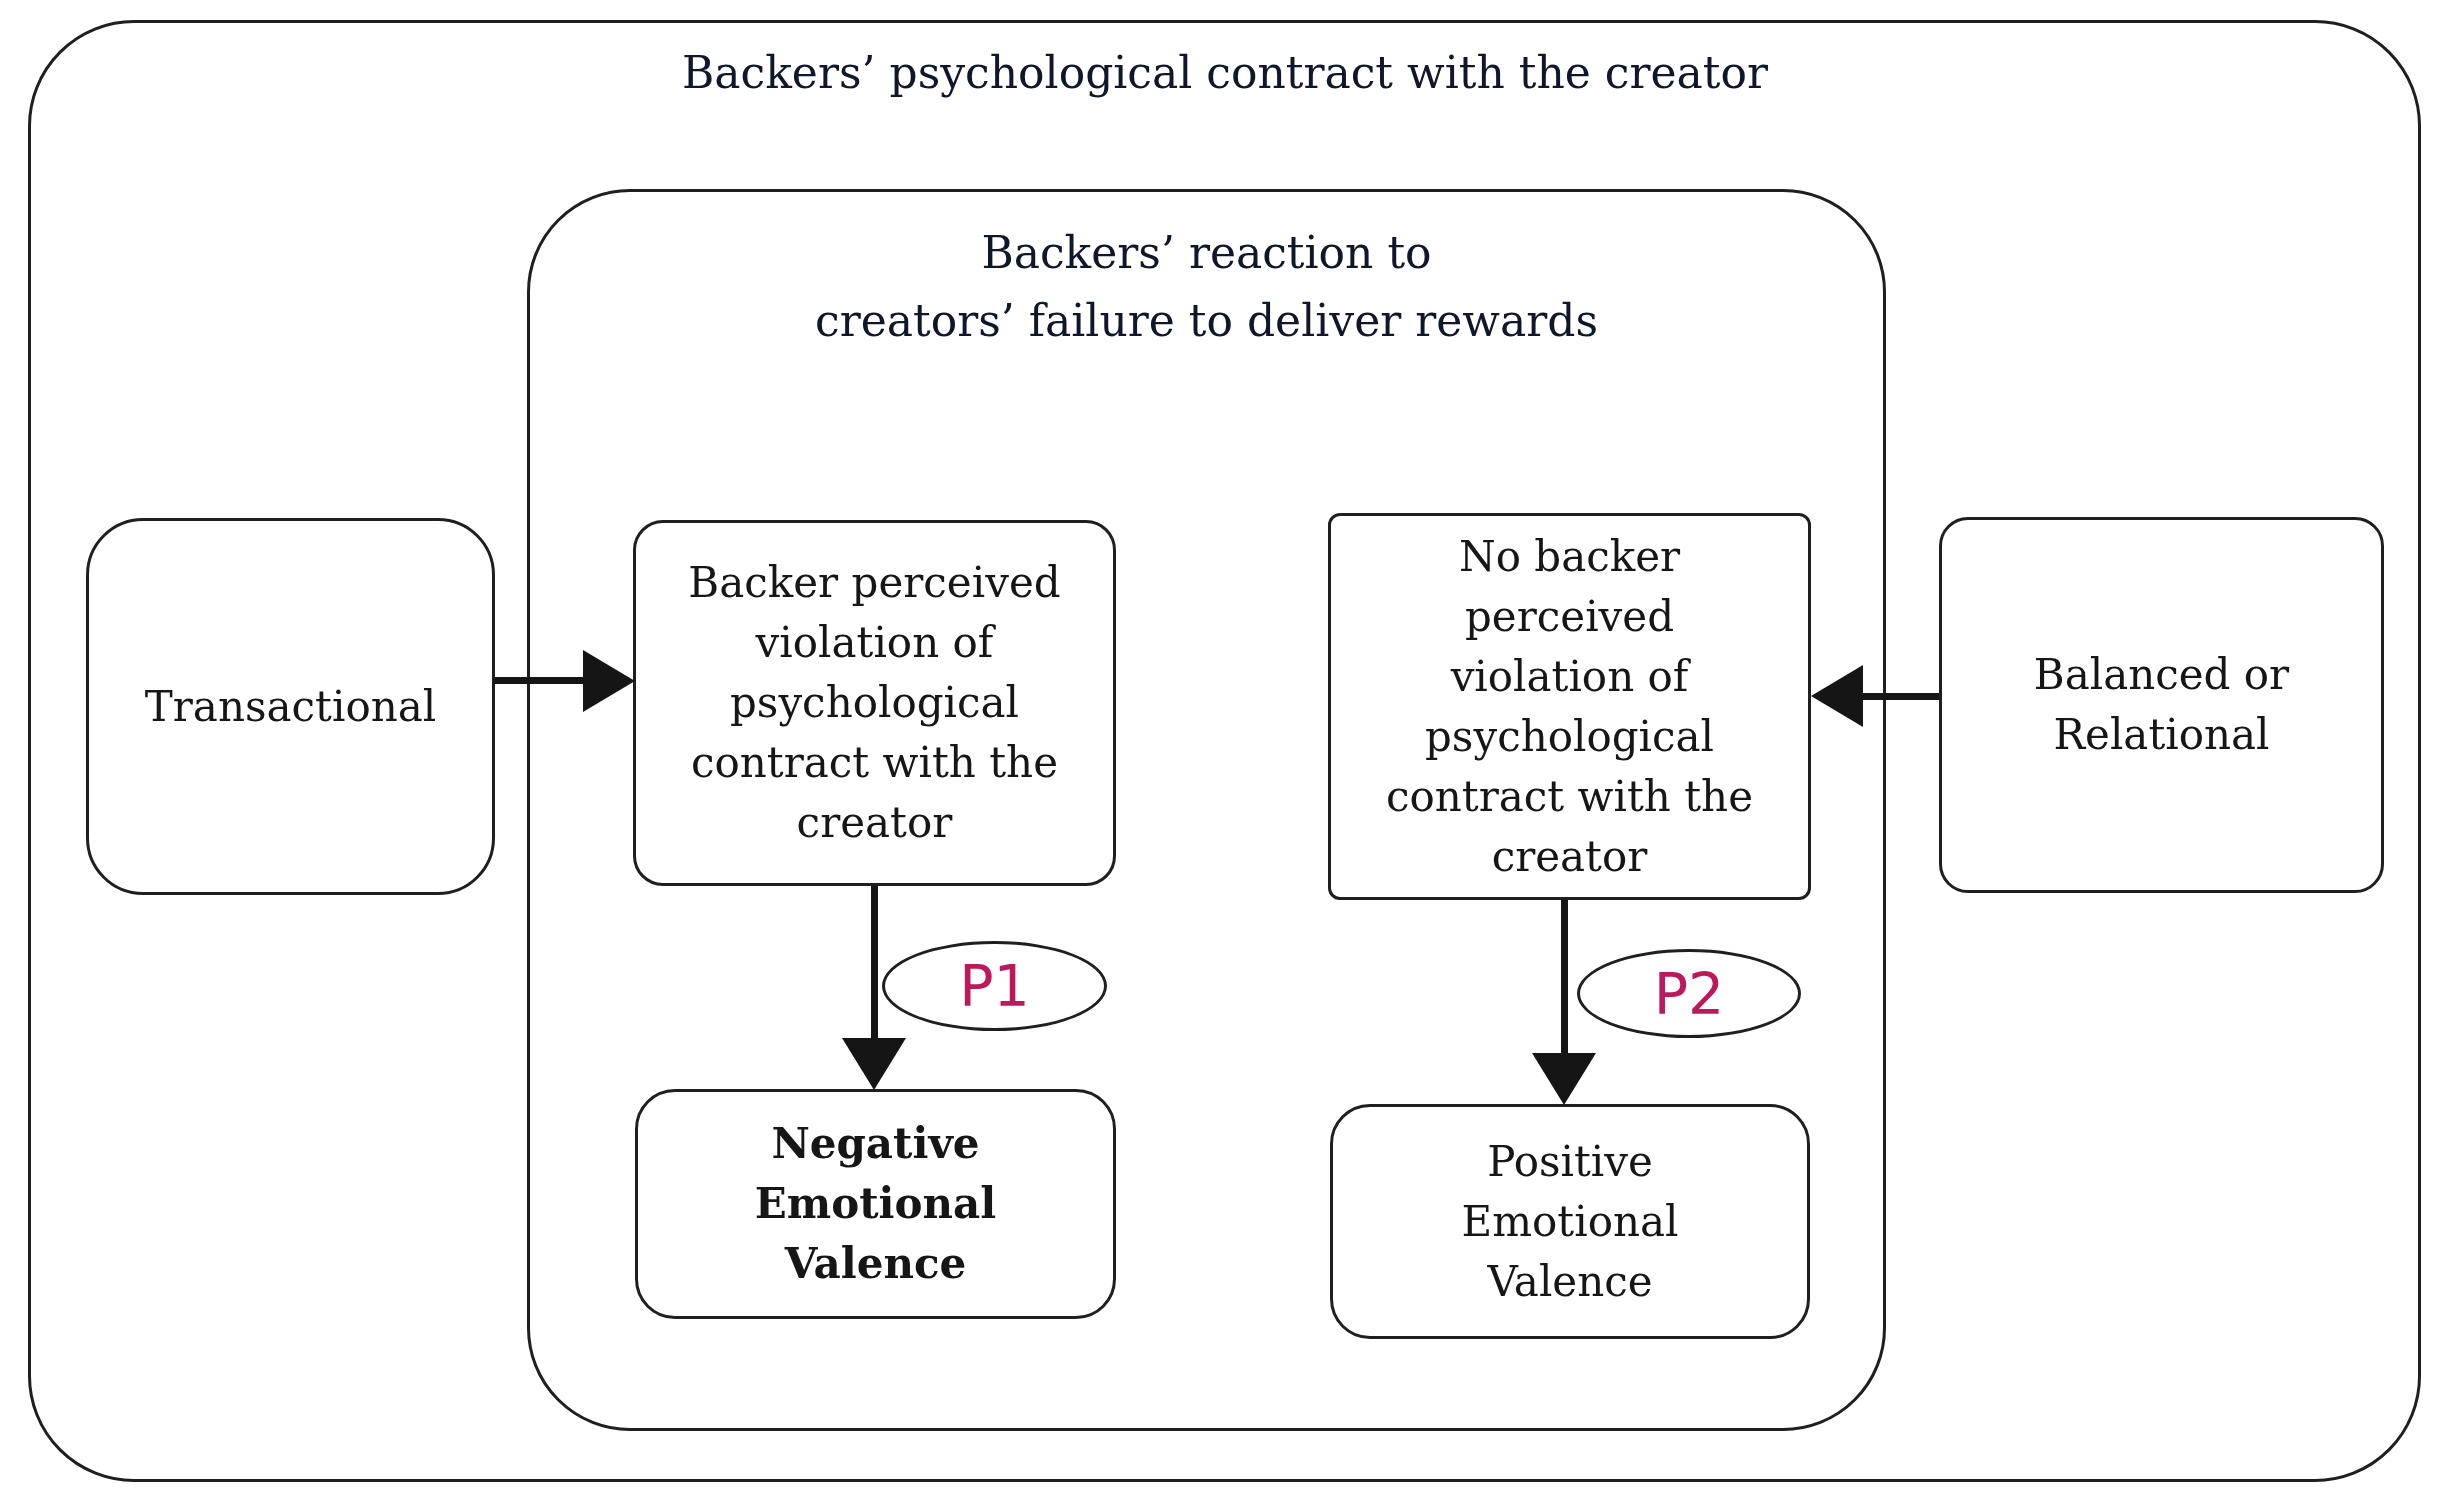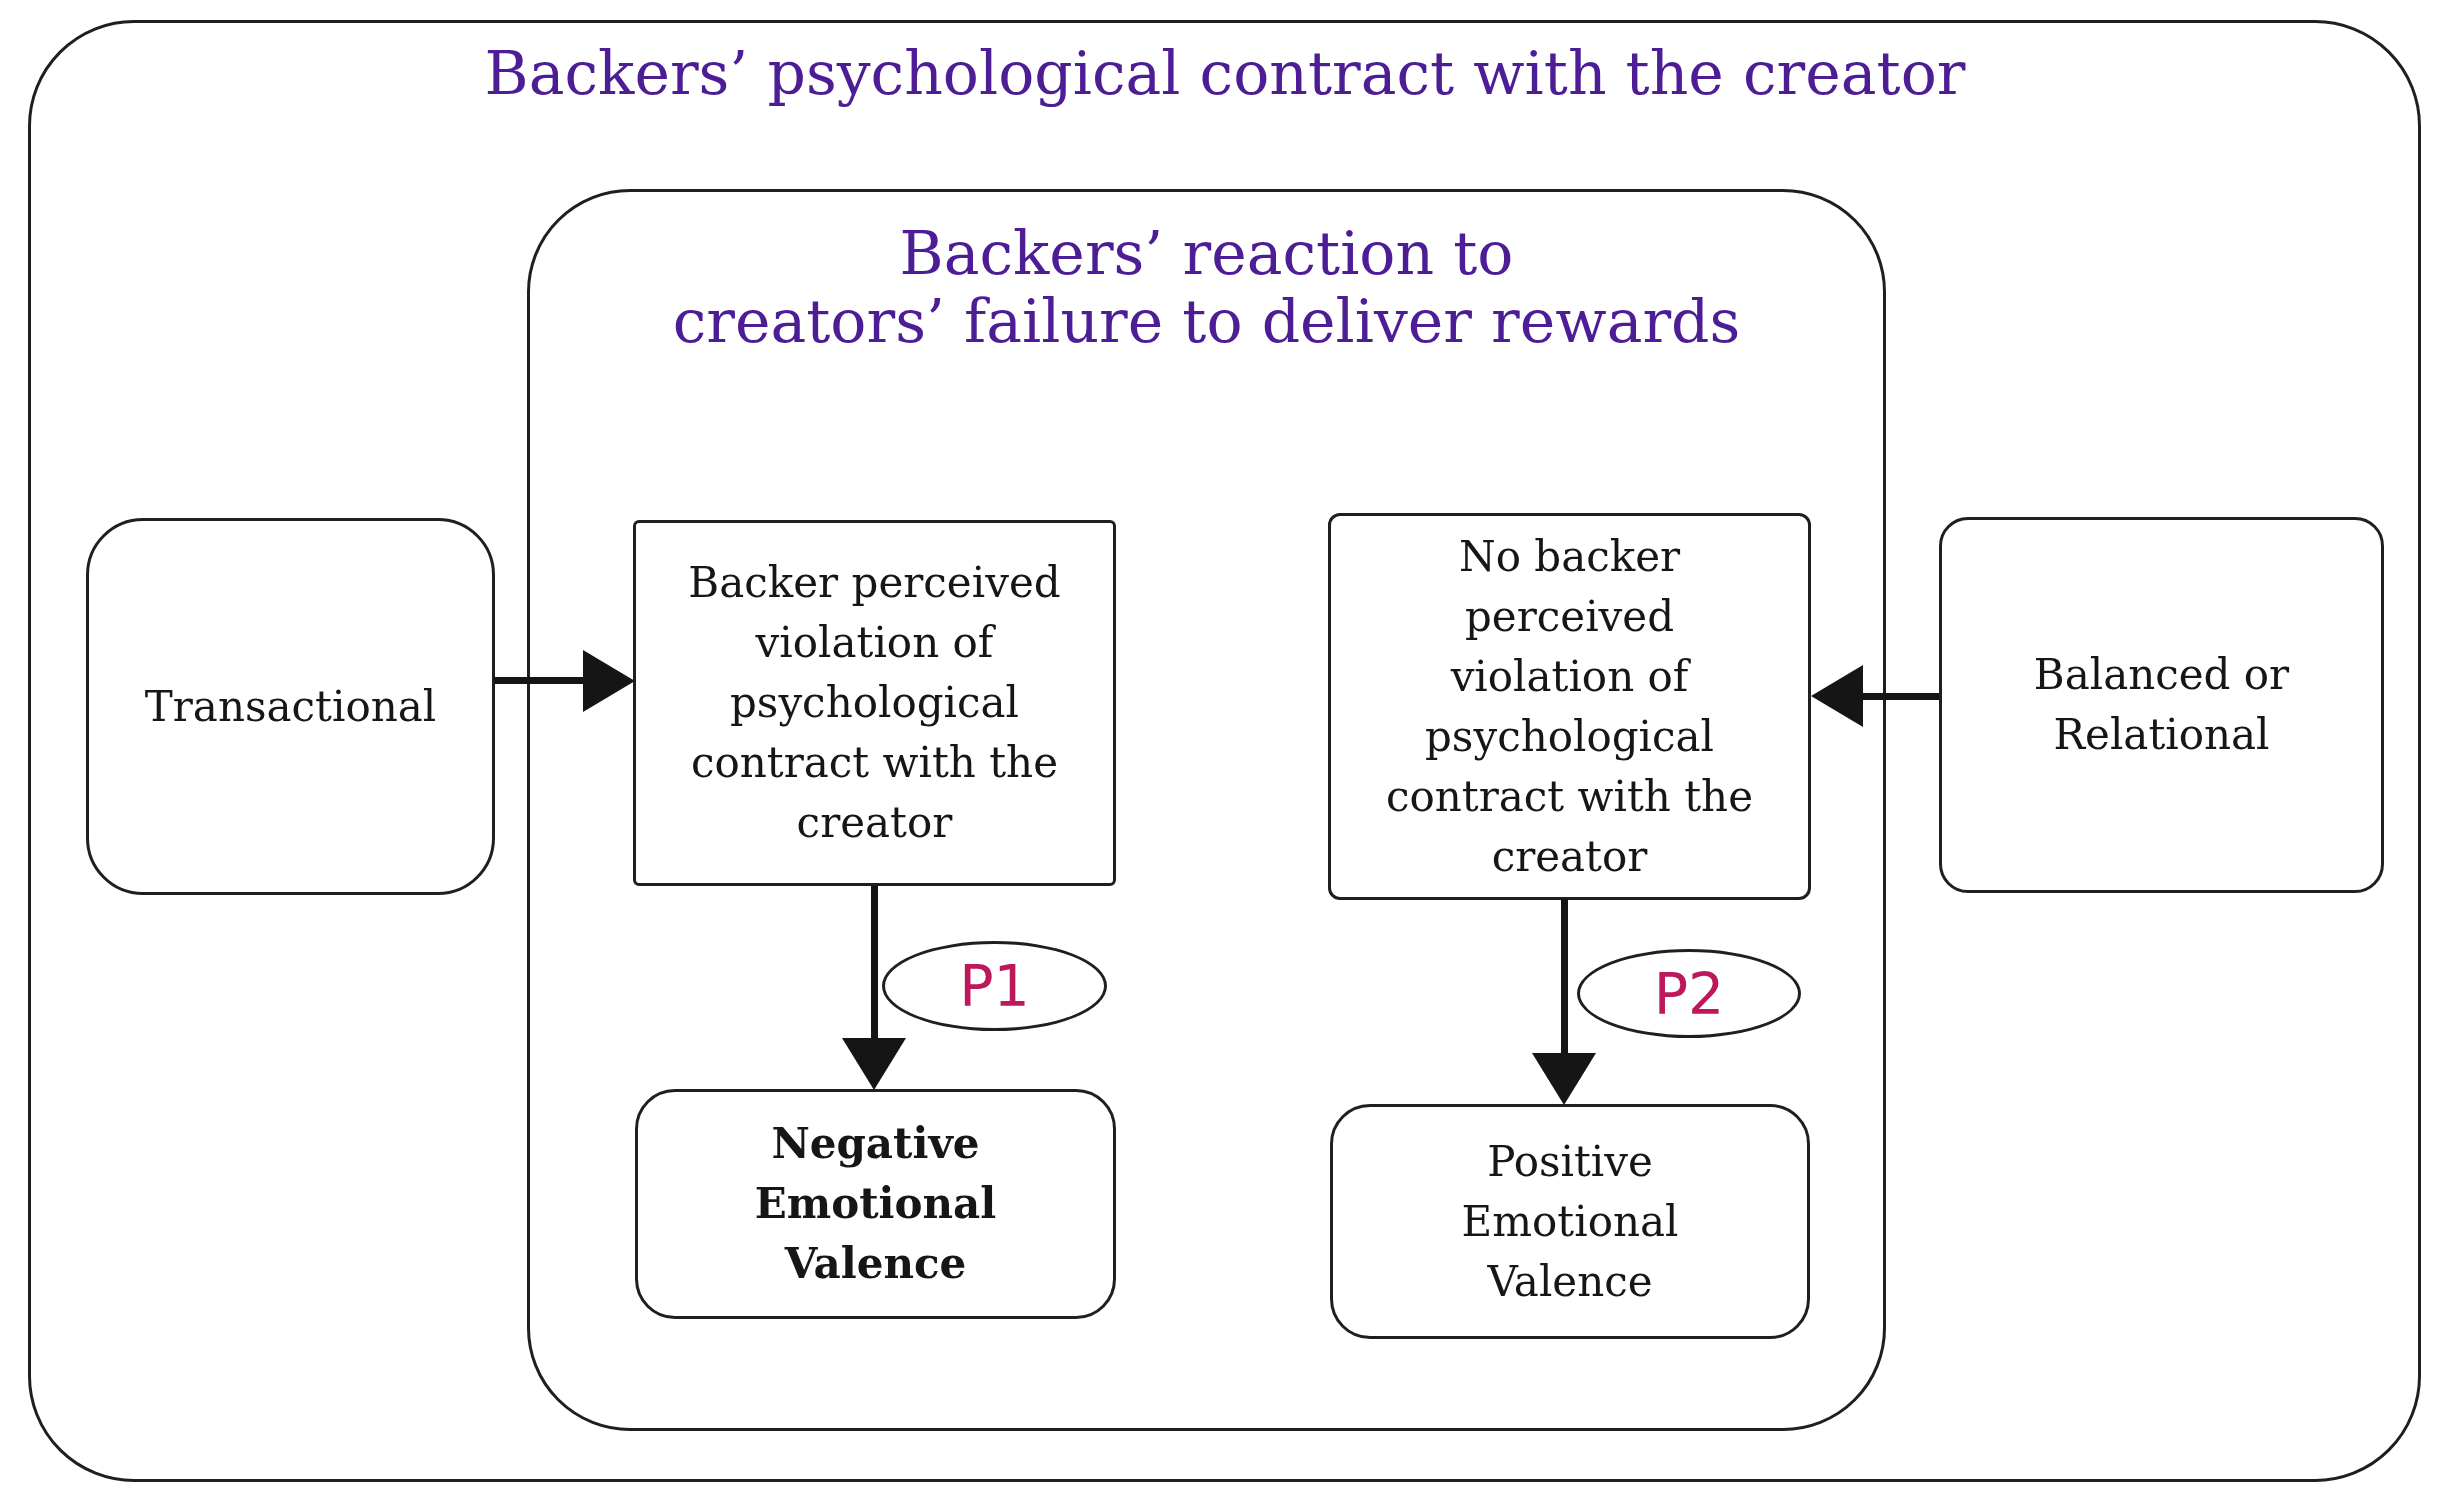--- a/index.html
+++ b/index.html
@@ -18,43 +18,43 @@
     border: 3.7px solid #1f1f1f;
     background: transparent;
   }
   #outer-box { left: 28px; top: 20px; width: 2393px; height: 1462px; border-radius: 106px; }
   #inner-box { left: 527px; top: 189px; width: 1359px; height: 1242px; border-radius: 103px; }
 
   .diagram-title {
     position: absolute;
     width: 100%;
     text-align: center;
-    font-size: 60px;
+    font-size: 44px;
     line-height: 68px;
     white-space: pre-line;
-    color: #4c1d95;
+    color: #0f172a;
   }
   #outer-title { left: 0; top: 39px; }
   #inner-title { left: 527px; top: 219px; width: 1359px; }
 
   .node {
     position: absolute;
     border: 3.7px solid #1f1f1f;
     background: #ffffff;
     display: flex;
     align-items: center;
     justify-content: center;
     text-align: center;
     font-size: 42px;
     line-height: 60px;
     white-space: pre-line;
     color: #161616;
   }
   #node-transactional { left: 86px;  top: 518px;  width: 409px; height: 377px; border-radius: 57px; }
-  #node-violation     { left: 633px; top: 520px;  width: 483px; height: 366px; border-radius: 6px; }
+  #node-violation     { left: 633px; top: 520px;  width: 483px; height: 366px; border-radius: 30px; }
   #node-no-violation  { left: 1328px; top: 513px; width: 483px; height: 387px; border-radius: 12px; }
   #node-balanced      { left: 1939px; top: 517px; width: 445px; height: 376px; border-radius: 29px; }
   #node-negative      { left: 635px; top: 1089px; width: 481px; height: 230px; border-radius: 40px; font-weight: bold; }
   #node-positive      { left: 1330px; top: 1104px; width: 480px; height: 235px; border-radius: 40px; }
 
   .shaft { position: absolute; background: #151515; }
   .head  { position: absolute; width: 0; height: 0; }
 
   
   #arrow-trans-shaft { left: 494px; top: 677px; width: 92px; height: 7.4px; }

